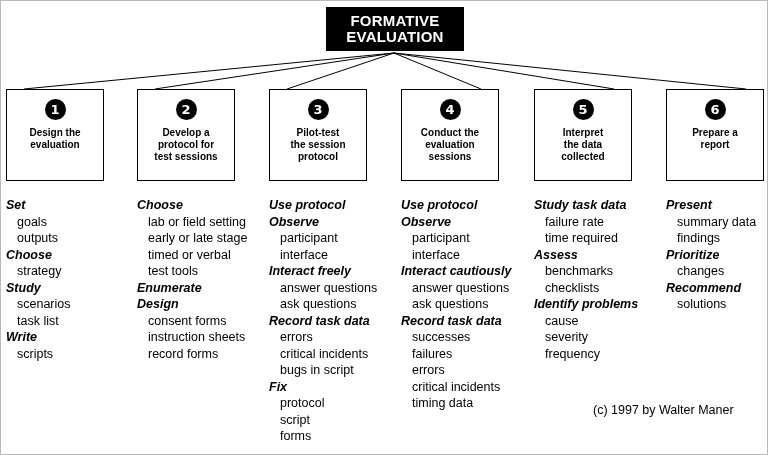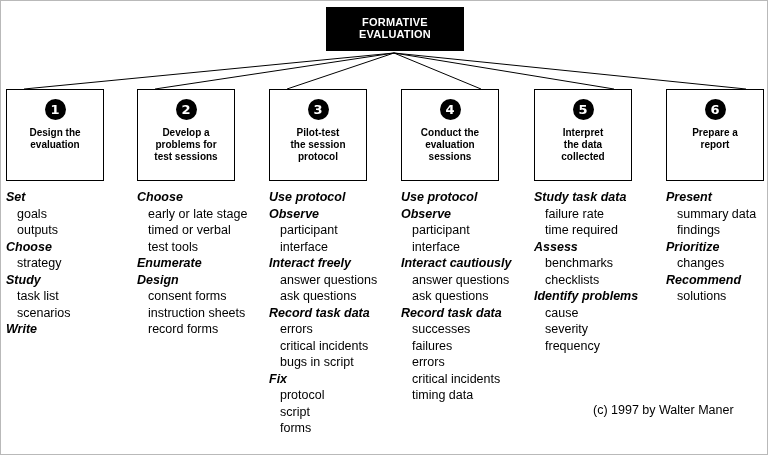--- a/index.html
+++ b/index.html
@@ -26,21 +26,21 @@
     top: 6px;
     width: 138px;
     height: 44px;
     background: #000000;
     color: #ffffff;
     display: flex;
     flex-direction: column;
     align-items: center;
     justify-content: center;
     line-height: 1.08;
-    font-size: 11px;
+    font-size: 15px;
     font-weight: bold;
     letter-spacing: 0.2px;
     text-align: center;
   }
 
   
   #connectors {
     position: absolute;
     left: 0;
     top: 0;
@@ -81,21 +81,21 @@
     font-size: 10px;
     font-weight: bold;
     text-align: center;
     line-height: 1.22;
     padding: 0 4px;
   }
 
   
   .detail-col {
     position: absolute;
-    top: 188px;
+    top: 196px;
     width: 132px;
     font-size: 12.5px;
     line-height: 1.32;
   }
   .grp-head {
     font-weight: bold;
     font-style: italic;
     white-space: nowrap;
   }
   .grp-item {
@@ -136,21 +136,21 @@
         <div class="badge">1</div>
         <div class="step-label">
           <div>Design the</div>
           <div>evaluation</div>
         </div>
       </div>
       <div class="step-box" style="left: 136px;">
         <div class="badge">2</div>
         <div class="step-label">
           <div>Develop a</div>
-          <div>problems for</div>
+          <div>protocol for</div>
           <div>test sessions</div>
         </div>
       </div>
       <div class="step-box" style="left: 268px;">
         <div class="badge">3</div>
         <div class="step-label">
           <div>Pilot-test</div>
           <div>the session</div>
           <div>protocol</div>
         </div>
@@ -180,26 +180,28 @@
       </div>
     </div>
   <div id="cols-layer">
       <div class="detail-col" style="left: 5px;">
         <div class="grp-head">Set</div>
         <div class="grp-item">goals</div>
         <div class="grp-item">outputs</div>
         <div class="grp-head">Choose</div>
         <div class="grp-item">strategy</div>
         <div class="grp-head">Study</div>
+        <div class="grp-item">scenarios</div>
         <div class="grp-item">task list</div>
-        <div class="grp-item">scenarios</div>
         <div class="grp-head">Write</div>
+        <div class="grp-item">scripts</div>
       </div>
       <div class="detail-col" style="left: 136px;">
         <div class="grp-head">Choose</div>
+        <div class="grp-item">lab or field setting</div>
         <div class="grp-item">early or late stage</div>
         <div class="grp-item">timed or verbal</div>
         <div class="grp-item">test tools</div>
         <div class="grp-head">Enumerate</div>
         <div class="grp-head">Design</div>
         <div class="grp-item">consent forms</div>
         <div class="grp-item">instruction sheets</div>
         <div class="grp-item">record forms</div>
       </div>
       <div class="detail-col" style="left: 268px;">

